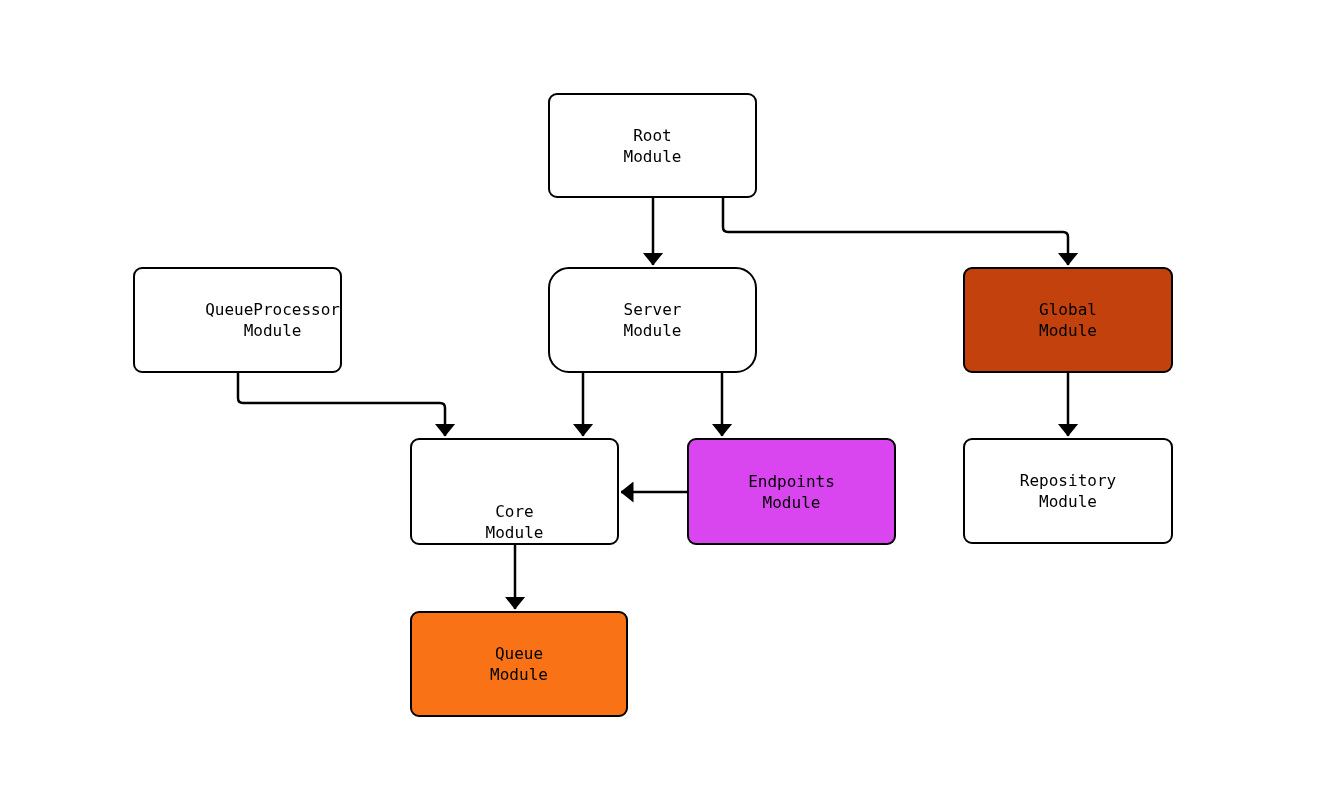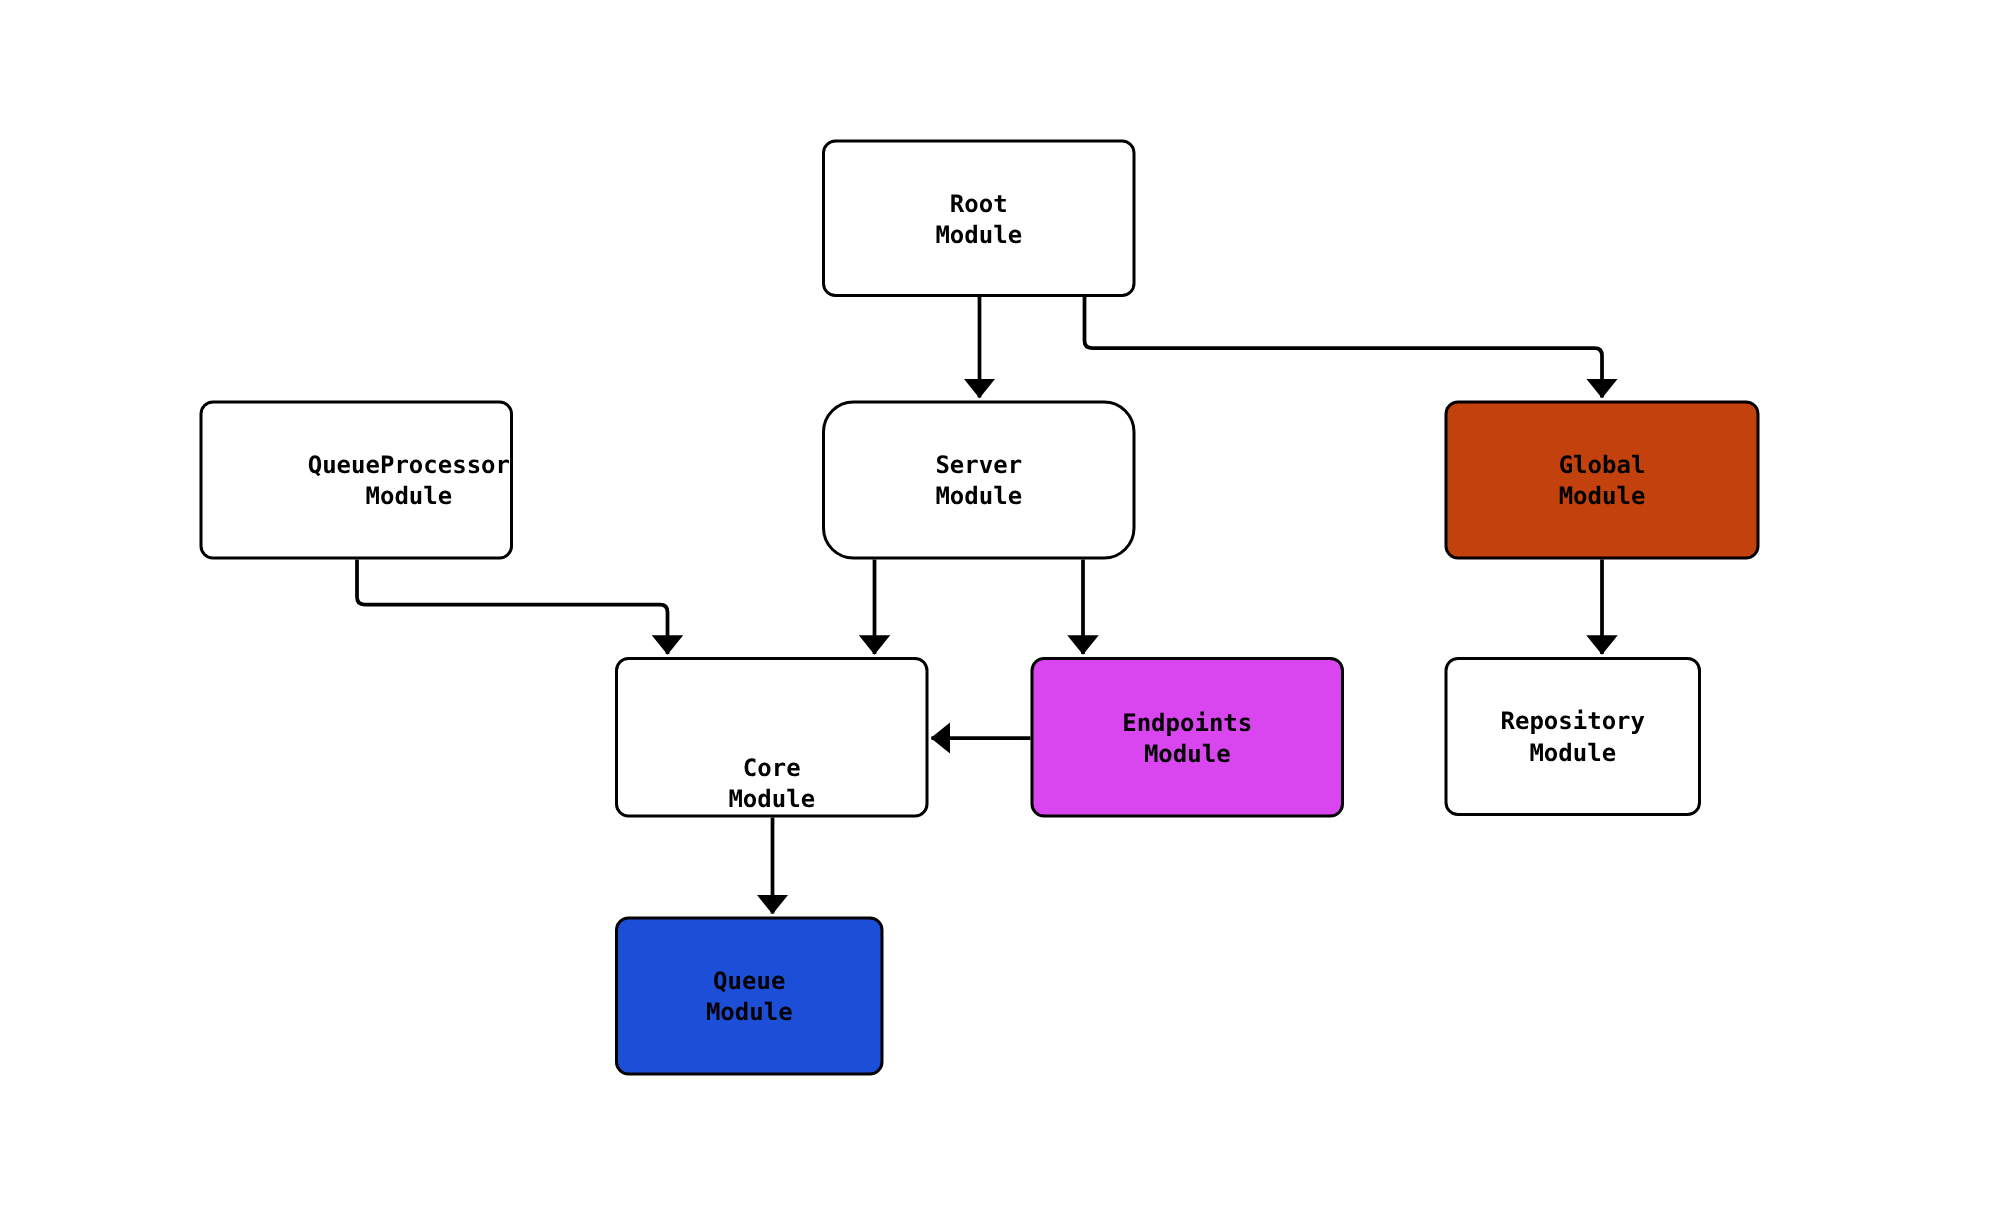--- a/index.html
+++ b/index.html
@@ -26,21 +26,21 @@
     box-sizing: border-box;
     background: #ffffff;
     border: 2.5px solid #000000;
     border-radius: 9px;
     display: flex;
     align-items: center;
     justify-content: center;
   }
   .node-label {
     font-size: 16px;
-    font-weight: bold;
+    font-weight: normal;
     line-height: 21px;
     color: #000000;
     text-align: center;
     white-space: pre;
   }
 </style>
 </head>
 <body>
 
 <div class="canvas">
@@ -79,22 +79,22 @@
 Module</div>
       </div>
       <div class="node" style="left: 410px; top: 438px; width: 209px; height: 107px; background: rgb(255, 255, 255); border-color: rgb(0, 0, 0); align-items: flex-end;">
         <div class="node-label">Core
 Module</div>
       </div>
       <div class="node" style="left: 687px; top: 438px; width: 209px; height: 107px; background: #d946ef; border-color: rgb(0, 0, 0);">
         <div class="node-label">Endpoints
 Module</div>
       </div>
-      <div class="node" style="left: 963px; top: 438px; width: 171px; height: 106px; background: rgb(255, 255, 255); border-color: rgb(0, 0, 0);">
+      <div class="node" style="left: 963px; top: 438px; width: 210px; height: 106px; background: rgb(255, 255, 255); border-color: rgb(0, 0, 0);">
         <div class="node-label">Repository
 Module</div>
       </div>
-      <div class="node" style="left: 410px; top: 611px; width: 179px; height: 106px; background: #1d4ed8; border-color: rgb(0, 0, 0);">
+      <div class="node" style="left: 410px; top: 611px; width: 218px; height: 106px; background: #f97316; border-color: rgb(0, 0, 0);">
         <div class="node-label">Queue
 Module</div>
       </div>
     </div>
 </div>
 
 </body></html>

